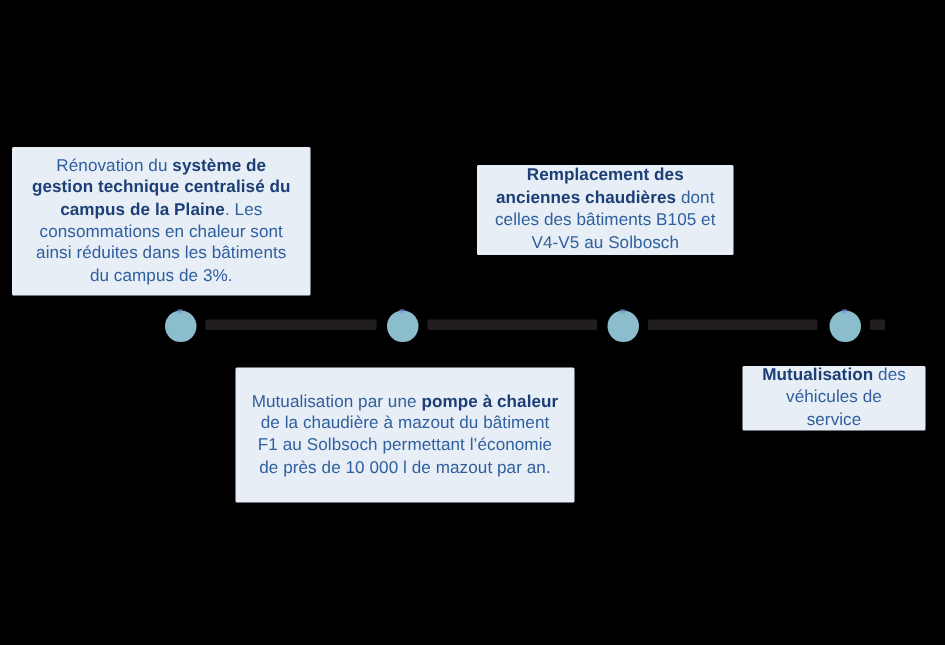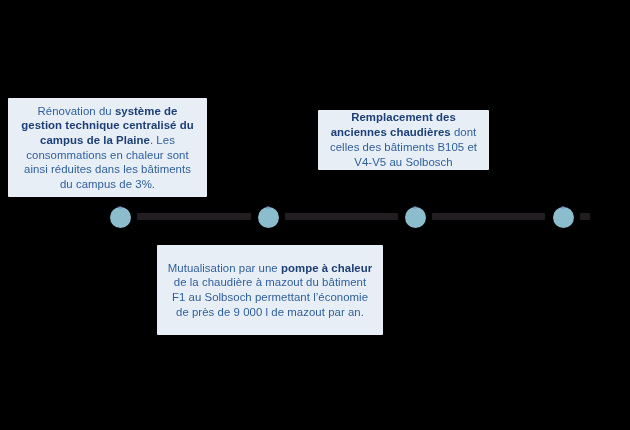--- a/index.html
+++ b/index.html
@@ -94,17 +94,20 @@
 
   <div class="card card-1">
     <p><span>Rénovation du </span><b>système de gestion technique centralisé du campus de la Plaine</b><span>. Les consommations en chaleur sont ainsi réduites dans les bâtiments du campus de 3%.</span></p>
   </div>
 
   <div class="card card-2">
     <p><b>Remplacement des anciennes chaudières</b><span> dont celles des bâtiments B105 et V4-V5 au Solbosch</span></p>
   </div>
 
   <div class="card card-3">
-    <p><span>Mutualisation par une </span><b>pompe à chaleur</b><span> de la chaudière à mazout du bâtiment F1 au Solbsoch permettant l’économie de près de 9 000 l de mazout par an.</span></p>
+    <p><span>Mutualisation par une </span><b>pompe à chaleur</b><span> de la chaudière à mazout du bâtiment F1 au Solbsoch permettant l’économie de près de 10 000 l de mazout par an.</span></p>
   </div>
 
+  <div class="card card-4">
+    <p><b>Mutualisation</b><span> des véhicules de service</span></p>
+  </div>
 
 </div>
 
 </body></html>

